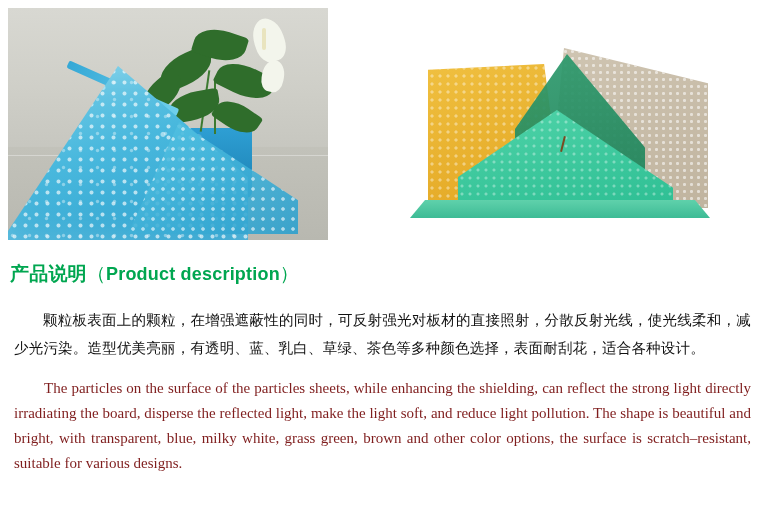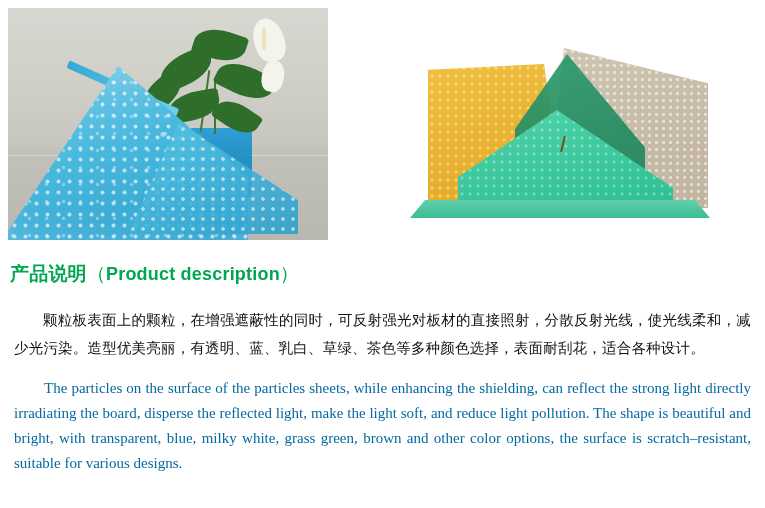--- a/index.html
+++ b/index.html
@@ -294,21 +294,21 @@
     color: #111111;
     text-indent: 2em;
     text-align: justify;
     letter-spacing: 0.2px;
   }
   .para-en {
     margin: 14px 14px 0 14px;
     font-family: "Liberation Serif", serif;
     font-size: 15px;
     line-height: 1.65;
-    color: #0369a1;
+    color: #7f1d1d;
     text-indent: 2em;
     text-align: justify;
   }
 </style>
 </head>
 <body>
 
 <div class="page">
 
   <div class="images">

